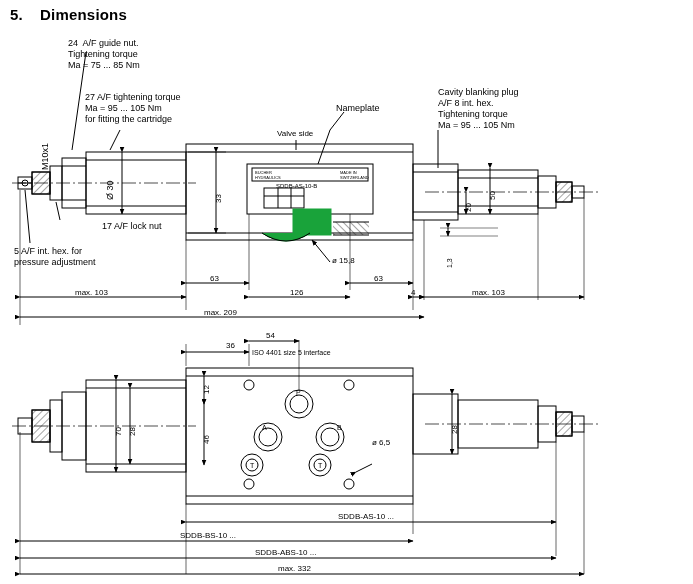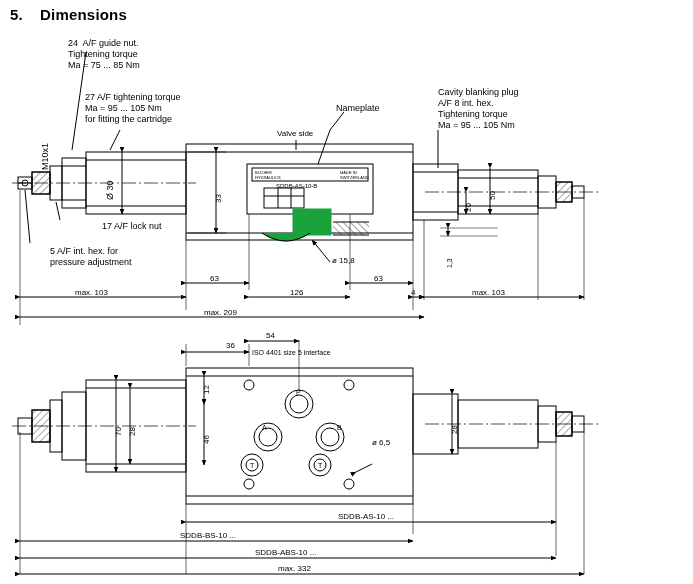--- a/index.html
+++ b/index.html
@@ -24,21 +24,21 @@
   <div class="title" style="left:10px;top:6px;">5.</div>
   <div class="title" style="left:40px;top:6px;">Dimensions</div>
 
   <div class="t" style="left:68px;top:38px;">24  A/F guide nut.
 Tightening torque
 Ma = 75 ... 85 Nm</div>
   <div class="t" style="left:85px;top:92px;">27 A/F tightening torque
 Ma = 95 ... 105 Nm
 for fitting the cartridge</div>
   <div class="t" style="left:62px;top:221px;margin-left:40px;">17 A/F lock nut</div>
-  <div class="t" style="left:14px;top:246px;margin-left:36px;">5 A/F int. hex. for
+  <div class="t" style="left:14px;top:246px;">5 A/F int. hex. for
 pressure adjustment</div>
   <div class="t" style="left:438px;top:87px;">Cavity blanking plug
 A/F 8 int. hex.
 Tightening torque
 Ma = 95 ... 105 Nm</div>
   <div class="t sm" style="left:277px;top:129px;">Valve side</div>
   <div class="t" style="left:336px;top:103px;">Nameplate</div>
   <div class="t xs" style="left:252px;top:349px;">ISO 4401 size 5 interface</div>
 
   <div class="t vert" style="left:40px;top:170px;">M10x1</div>

